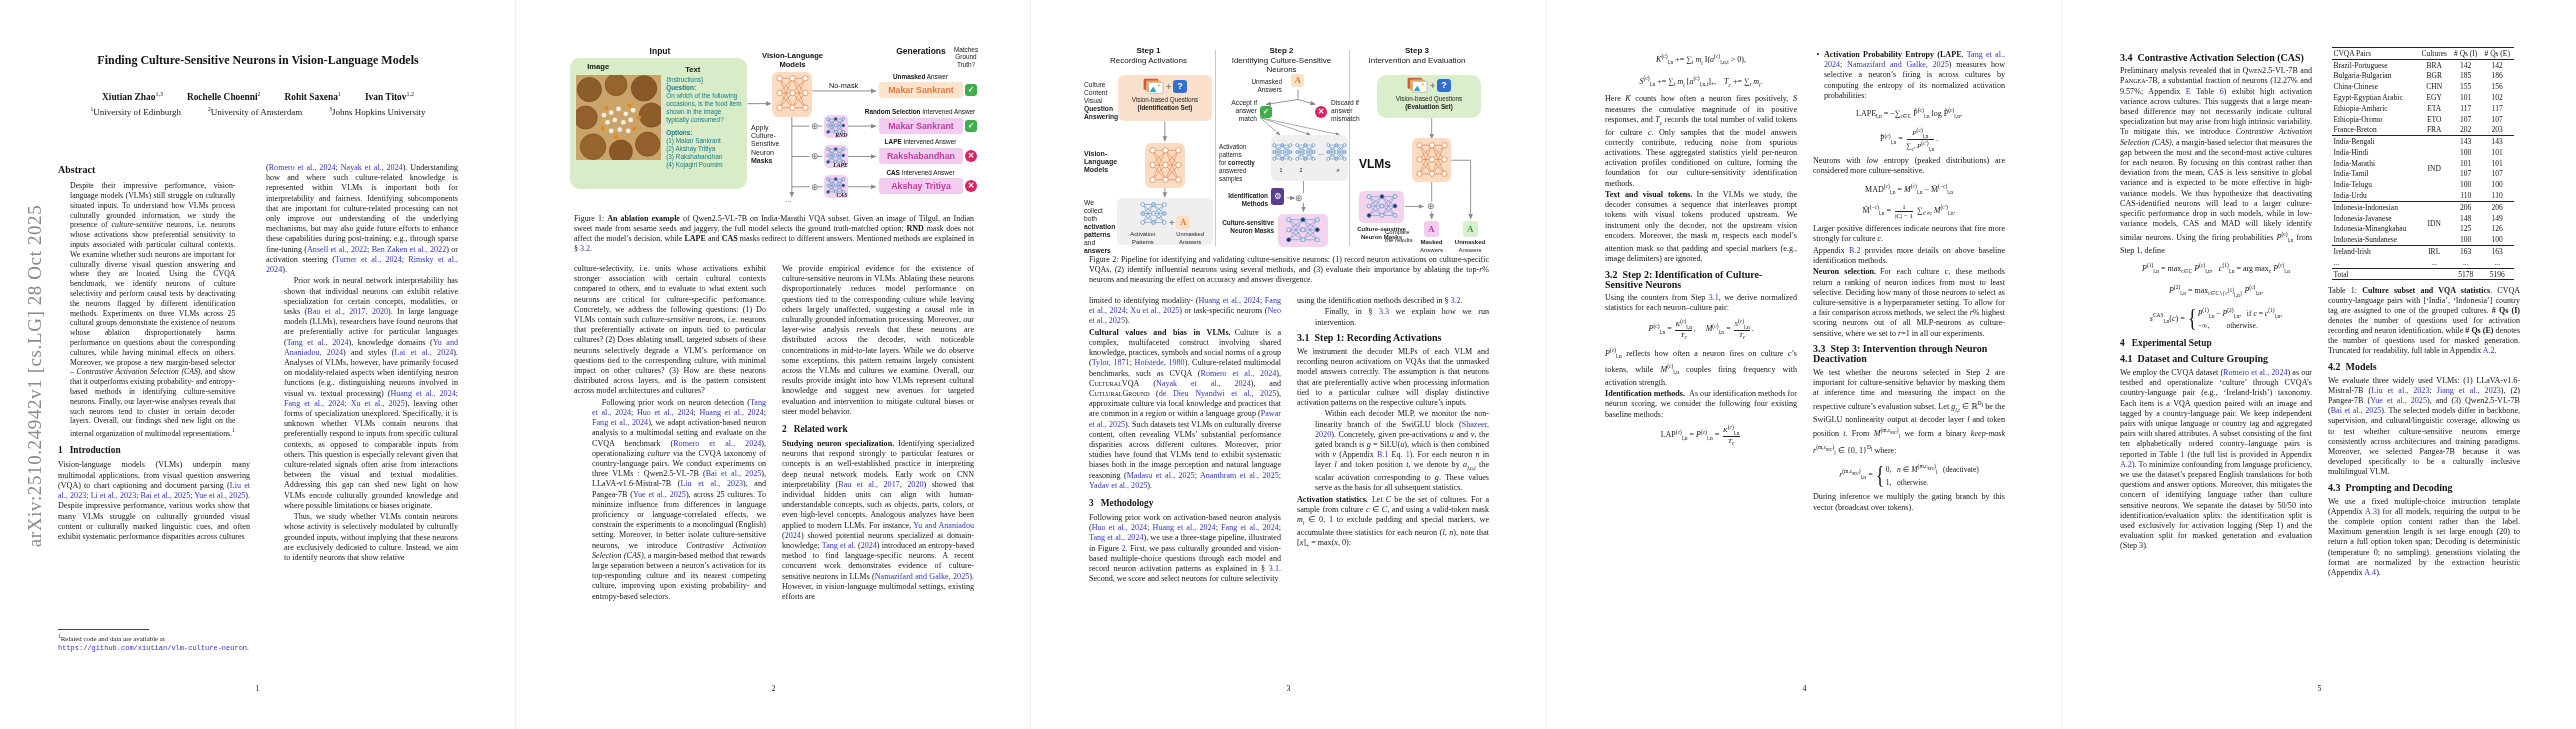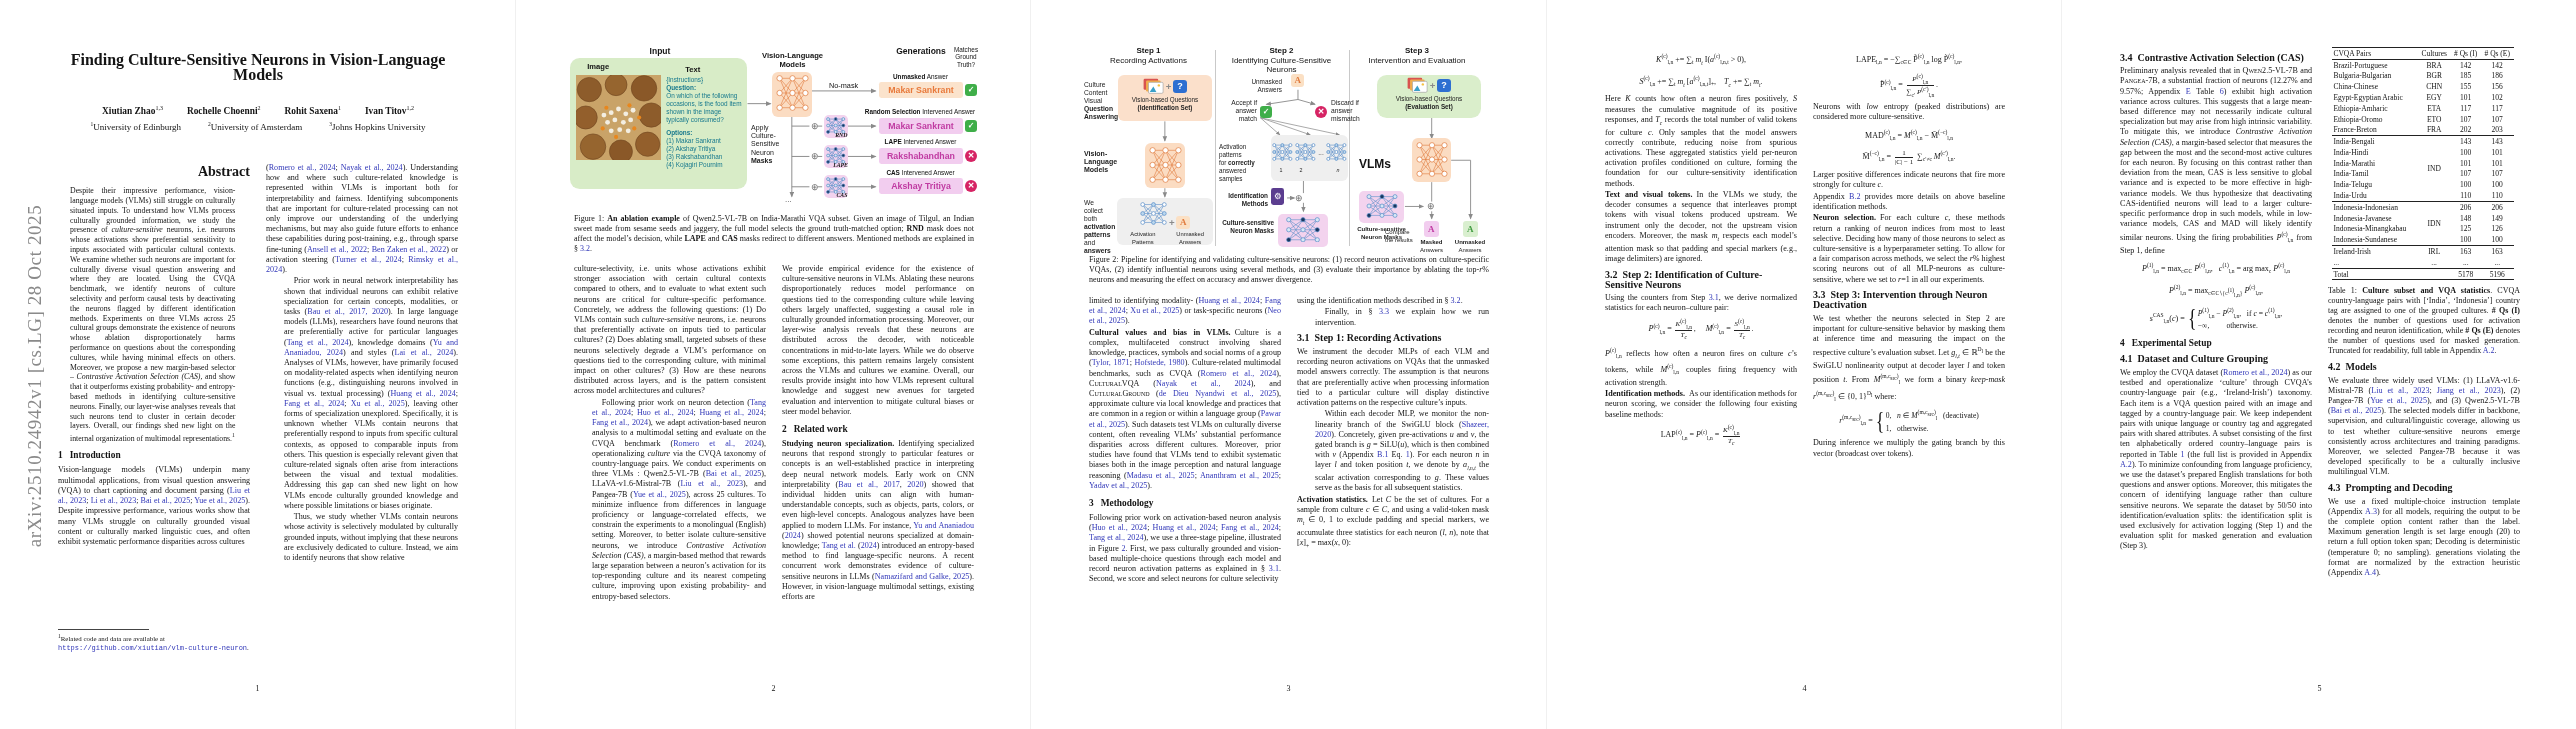--- a/index.html
+++ b/index.html
@@ -26,25 +26,25 @@
   .fr>span{display:block;}
   .fr>span:first-child{border-bottom:0.6px solid #222;}
   .brace{font-size:18px;font-weight:400;vertical-align:middle;display:inline-block;transform:scaleY(1.4);margin:0 1.2px;}
   .cstack{display:inline-block;text-align:left;vertical-align:middle;font-size:7.6px;line-height:1.5;}
   .cstack>span{display:block;}
   
   .pageno{position:absolute;top:684px;left:0;width:515px;text-align:center;font-size:8px;}
   .wm{position:absolute;left:35px;top:365px;width:668px;margin-left:-334px;text-align:center;
       transform:rotate(-90deg);color:#8a8a8a;font-size:19px;letter-spacing:0.6px;}
   .p1head{position:absolute;left:46px;top:53px;width:424px;text-align:center;}
-  .title{font-size:16px;font-weight:bold;line-height:14.6px;}
+  .title{font-size:12px;font-weight:bold;line-height:14.6px;}
   .authrow{margin-top:23px;display:flex;justify-content:center;gap:24px;font-size:9.4px;font-weight:bold;}
   .authrow sup{font-weight:normal;font-size:6px;}
   .affrow{margin-top:4.3px;display:flex;justify-content:center;gap:27px;font-size:9px;}
-  .absh{font-size:14px;font-weight:bold;text-align:right;margin:1.2px 0 6px 0;}
+  .absh{font-size:10px;font-weight:bold;text-align:left;margin:1.2px 0 6px 0;}
   .abst{font-size:7.8px;line-height:9.8px;text-align:justify;padding:0 14.6px 0 12px;}
   .fnote{position:absolute;left:58px;top:629px;width:192px;background:#fff;font-size:6.9px;line-height:8.8px;}
   .fnote .rule{width:91px;border-top:0.6px solid #444;margin-bottom:2.4px;}
   
   .figwrap{position:absolute;font-family:"Liberation Sans",sans-serif;}
   .fcap{position:absolute;left:58px;width:400px;font-family:"Liberation Serif",serif;}
   .abs{position:absolute;}
   .fb{font-weight:bold;}
   .fl{font-size:6.7px;line-height:8px;color:#222;}
   .greenbox{background:#d8ecc7;border-radius:9.7px;}
@@ -729,20 +729,21 @@
           <div class="para">Here <i>K</i> counts how often a neuron fires positively, <i>S</i> measures the cumulative magnitude of its positive responses, and <i>T<sub>c</sub></i> records the total number of valid tokens for culture <i>c</i>.  Only samples that the model answers correctly contribute, reducing noise from spurious activations. These aggregated statistics yield per-neuron activation profiles conditioned on culture, forming the foundation for our culture-sensitivity identification methods.</div>
           <div class="para"><b>Text and visual tokens.</b> In the VLMs we study, the decoder consumes a sequence that interleaves prompt tokens with visual tokens produced upstream. We instrument only the decoder, not the upstream vision encoders.  Moreover, the mask <i>m<sub>t</sub></i> respects each model’s attention mask so that padding and special markers (e.g., image delimiters) are ignored.</div>
           <div class="h2">3.2&nbsp;&nbsp;Step 2: Identification of Culture-Sensitive Neurons</div>
           <div class="para">Using the counters from Step <span class="c">3.1</span>, we derive normalized statistics for each neuron–culture pair:</div>
           <div class="eq"><i>P</i><sup>(c)</sup><sub>l,n</sub> = <span class="fr"><span><i>K</i><sup>(c)</sup><sub>l,n</sub></span><span><i>T<sub>c</sub></i></span></span>, &nbsp;&nbsp;&nbsp; <i>M</i><sup>(c)</sup><sub>l,n</sub> = <span class="fr"><span><i>S</i><sup>(c)</sup><sub>l,n</sub></span><span><i>T<sub>c</sub></i></span></span>.</div>
           <div class="para"><i>P</i><sup>(c)</sup><sub>l,n</sub> reflects how often a neuron fires on culture <i>c</i>’s tokens, while <i>M</i><sup>(c)</sup><sub>l,n</sub> couples firing frequency with activation strength.</div>
           <div class="para"><b>Identification methods.</b> As our identification methods for neuron scoring, we consider the following four existing baseline methods:</div>
           <div class="eq">LAP<sup>(c)</sup><sub>l,n</sub> = <i>P</i><sup>(c)</sup><sub>l,n</sub> = <span class="fr"><span><i>K</i><sup>(c)</sup><sub>l,n</sub></span><span><i>T<sub>c</sub></i></span></span></div>
         </div>
       <div class="col" style="height:635px">
+          <div class="bul"><b>Activation Probability Entropy (LAPE</b>, <span class="c">Tang et al., 2024</span>; <span class="c">Namazifard and Galke, 2025</span>) measures how selective a neuron’s firing is across cultures by computing the entropy of its normalized activation probabilities:</div>
           <div class="eq">LAPE<sub>l,n</sub> = −∑<sub>c∈C</sub> P̃<sup>(c)</sup><sub>l,n</sub> log P̃<sup>(c)</sup><sub>l,n</sub>,</div>
           <div class="eq">P̃<sup>(c)</sup><sub>l,n</sub> = <span class="fr"><span><i>P</i><sup>(c)</sup><sub>l,n</sub></span><span>∑<sub>c′</sub> <i>P</i><sup>(c′)</sup><sub>l,n</sub></span></span>.</div>
           <div class="para">Neurons with <i>low</i> entropy (peaked distributions) are considered more culture-sensitive.</div>
           <div class="eq">MAD<sup>(c)</sup><sub>l,n</sub> = <i>M</i><sup>(c)</sup><sub>l,n</sub> − M̄<sup>(−c)</sup><sub>l,n</sub></div>
           <div class="eq">M̄<sup>(−c)</sup><sub>l,n</sub> = <span class="fr"><span>1</span><span>|C| − 1</span></span> ∑<sub>c′≠c</sub> <i>M</i><sup>(c′)</sup><sub>l,n</sub>.</div>
           <div class="para">Larger positive differences indicate neurons that fire more strongly for culture <i>c</i>.</div>
           <div class="para">Appendix <span class="c">B.2</span> provides more details on above baseline identification methods.</div>
           <div class="para"><b>Neuron selection.</b> For each culture <i>c</i>, these methods return a ranking of neuron indices from most to least selective. Deciding how many of those neurons to select as culture-sensitive is a hyperparameter setting. To allow for a fair comparison across methods, we select the <i>r</i>% highest scoring neurons out of all MLP-neurons as culture-sensitive, where we set to <i>r</i>=1 in all our experiments.</div>
           <div class="h2">3.3&nbsp;&nbsp;Step 3: Intervention through Neuron Deactivation</div>
           <div class="para">We test whether the neurons selected in Step 2 are important for culture-sensitive behavior by masking them at inference time and measuring the impact on the respective culture’s evaluation subset.  Let <i>g<sub>l,t</sub></i> ∈ ℝ<sup>D<sub>l</sub></sup> be the SwiGLU nonlinearity output at decoder layer <i>l</i> and token position <i>t</i>.  From <i>M</i><sup>(m,c<sub>src</sub>)</sup><sub>l</sub> we form a binary <i>keep-mask</i> <i>r</i><sup>(m,c<sub>src</sub>)</sup><sub>l</sub> ∈ {0, 1}<sup>D<sub>l</sub></sup> where:</div>

